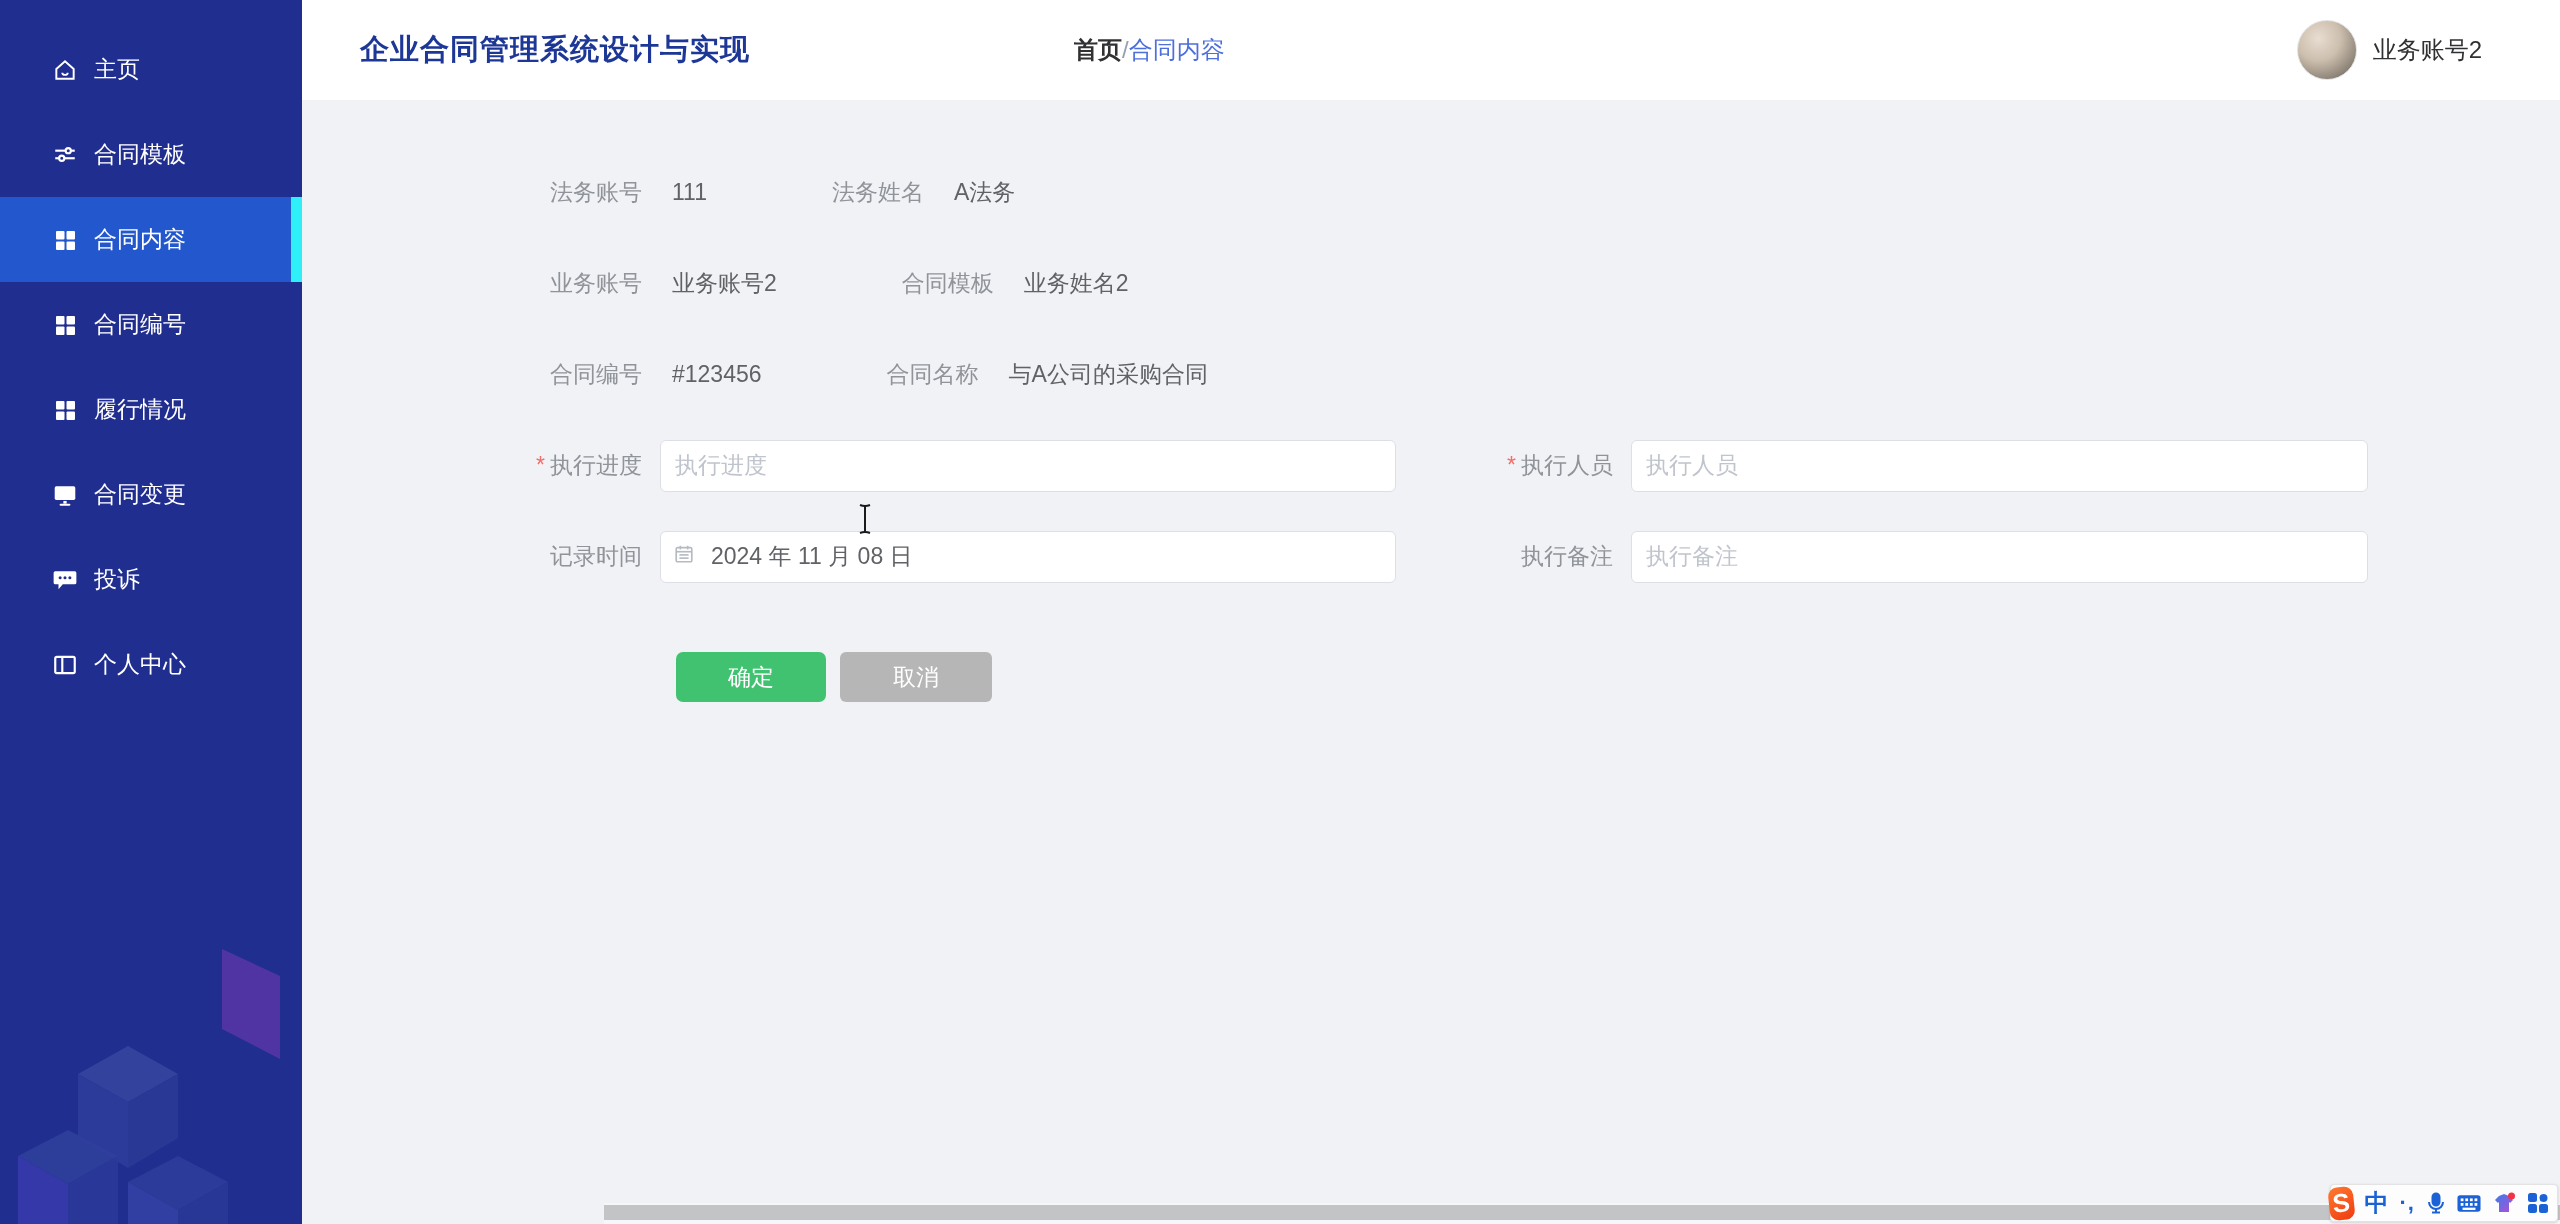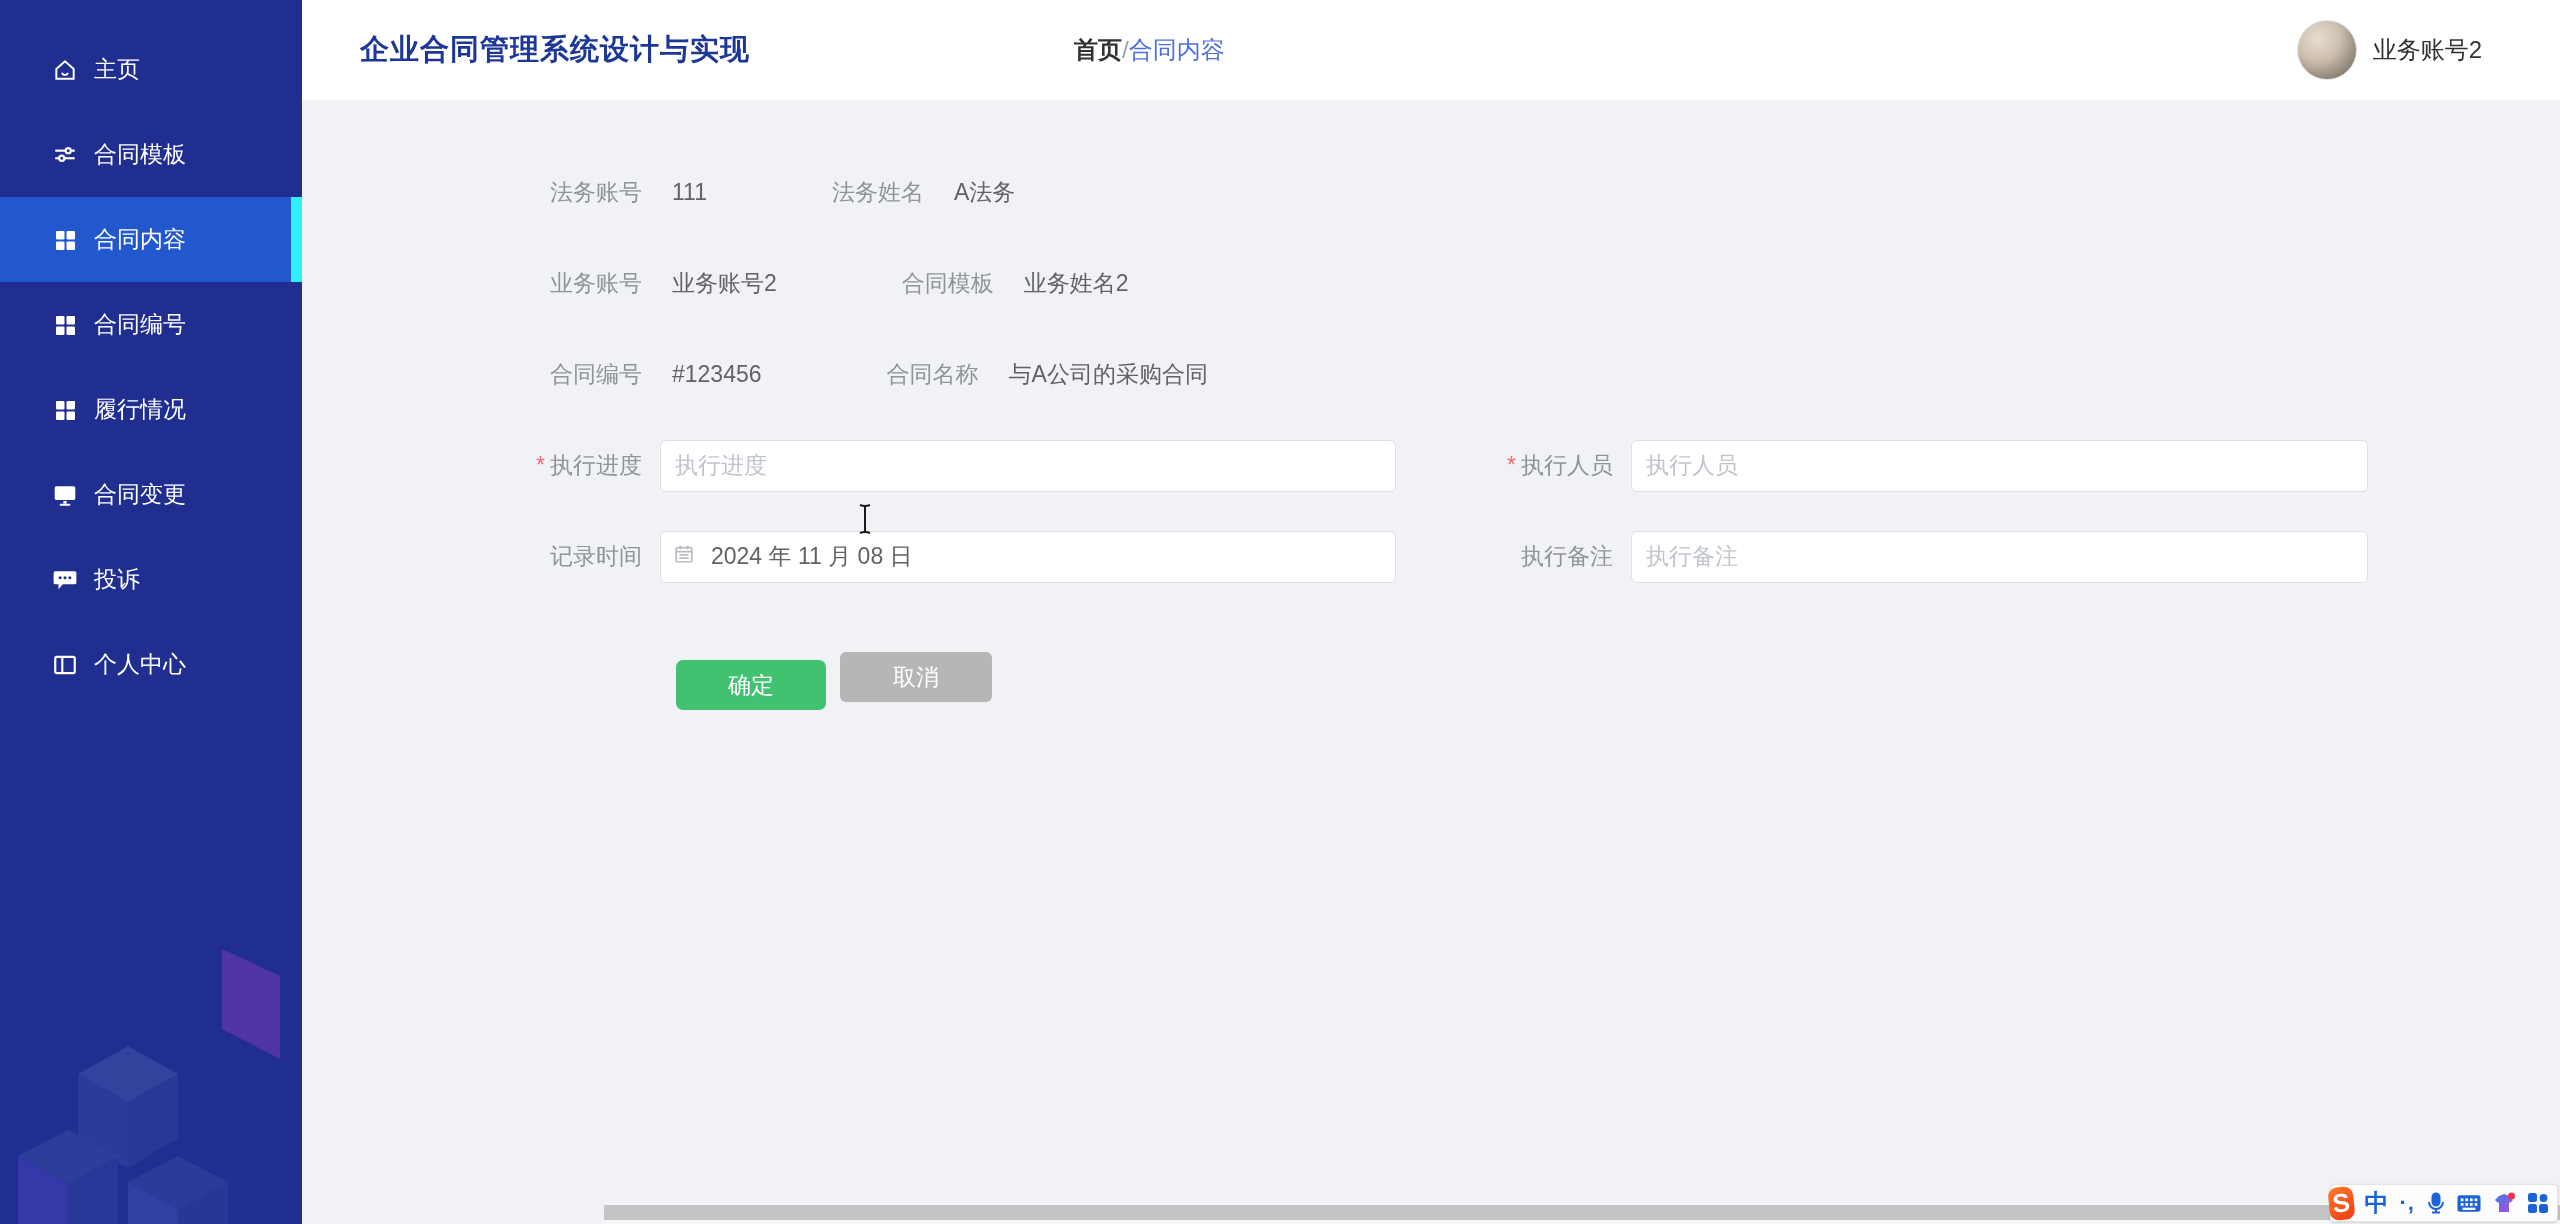--- a/index.html
+++ b/index.html
@@ -35,21 +35,21 @@
   .fi-left .fi-label { width:358px; }
   .fi-right .fi-label { width:235px; }
   .req { color:#F56C6C; margin-right:5px; }
   .fi-value { font-size:23px; color:#606266; padding-left:12px; }
   .el-input { width:736px; height:52px; background:#fff; border:1px solid #dcdfe6; border-radius:6px; font-size:23px; color:#606266; padding:0 14px; outline:none; }
   .fi-right .el-input { width:737px; }
   .el-input::placeholder { color:#c0c4cc; }
   .date-input { width:736px; height:52px; background:#fff; border:1px solid #dcdfe6; border-radius:6px; display:flex; align-items:center; gap:16px; padding:0 12px; font-size:23px; color:#606266; cursor:pointer; }
   .btn-row { margin-top:50px; margin-left:374px; display:flex; gap:14px; }
   .btn { height:50px; border:none; border-radius:7px; font-size:23px; color:#fff; cursor:pointer; font-family:inherit; }
-  .btn-confirm { width:150px; background:#41C271;margin-top:8px; }
+  .btn-confirm { width:150px; background:#41C271; }
   .btn-cancel { width:152px; background:#B6B6B6;border-radius:6px; }
 
   
   .ibeam { position:absolute; left:858px; top:503px; width:14px; height:32px; z-index:20; pointer-events:none; }
 
   
   .hscroll { position:absolute; left:302px; right:0; bottom:0; height:21px; background:#f6f7f8; z-index:6; }
   .hscroll-thumb { position:absolute; left:0; top:2px; height:15px; width:100%; background:#c2c4c6; }
 
   

